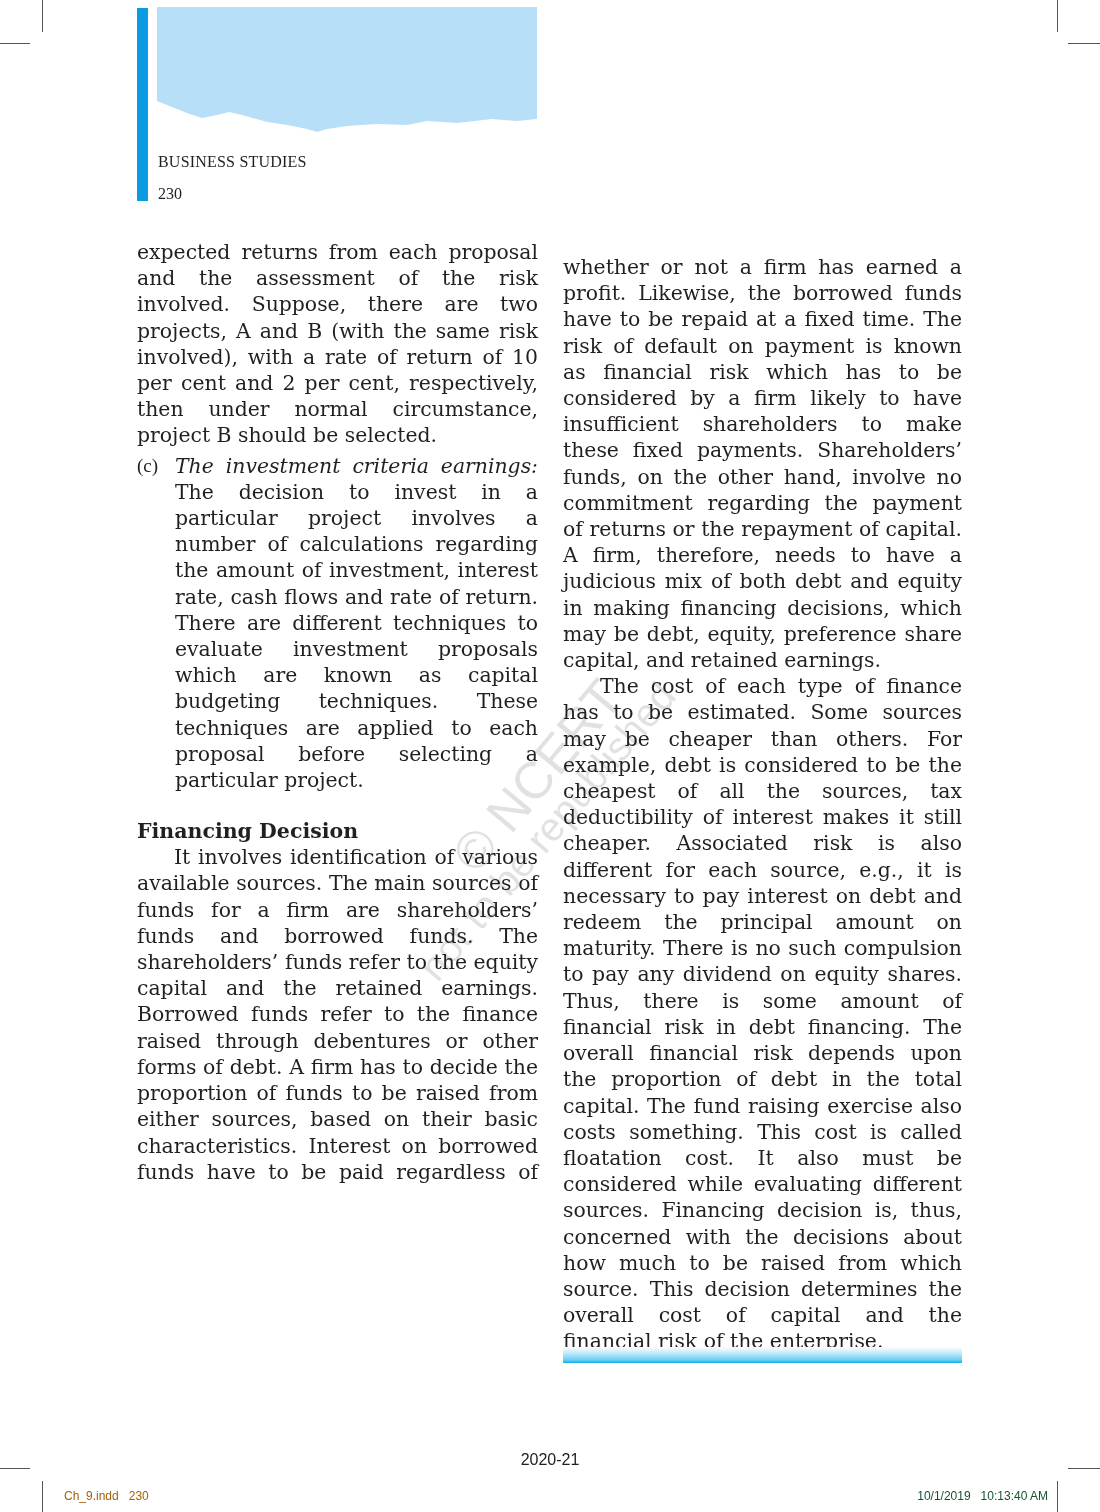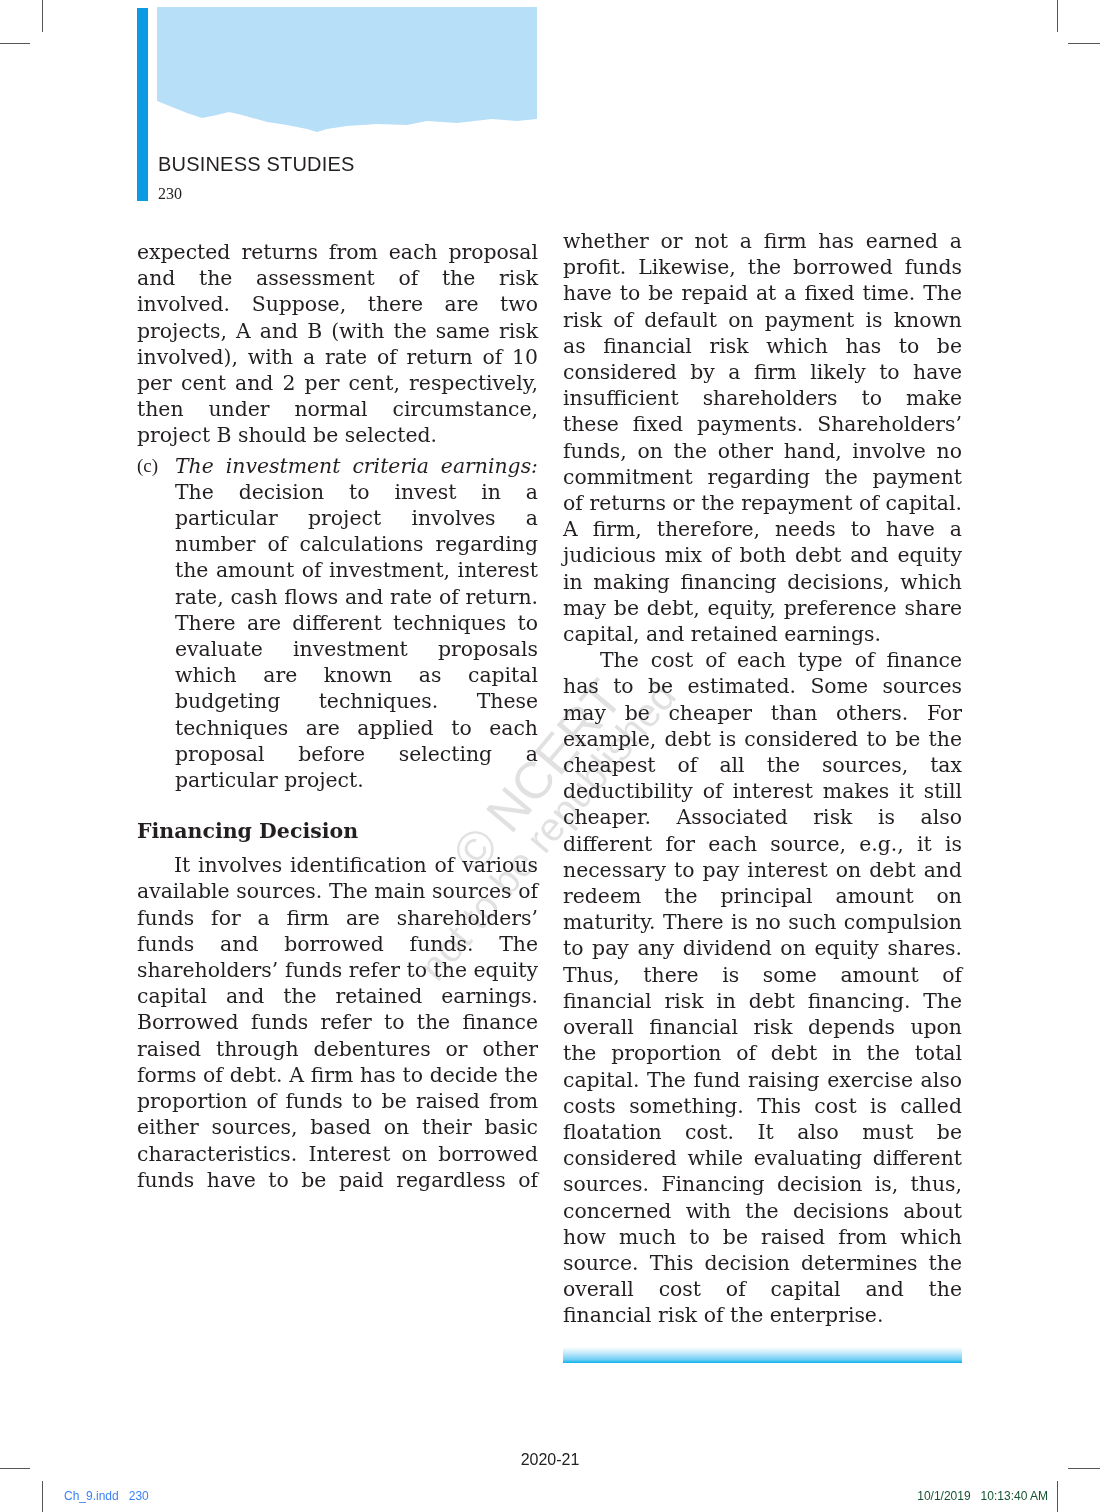--- a/index.html
+++ b/index.html
@@ -3,45 +3,45 @@
 <meta charset="utf-8">
 <style>
   html, body { margin: 0; padding: 0; background: #ffffff; }
   body { width: 1100px; height: 1512px; position: relative; overflow: hidden;
          font-family: "DejaVu Serif", "Liberation Serif", serif; color: #231f20; }
 
   .crop { position: absolute; background: #555; }
 
   .side-bar { position: absolute; left: 137px; top: 8px; width: 11px; height: 193px; background: #0a9be3; }
   .header-art { position: absolute; left: 157px; top: 7px; width: 380px; height: 125px; }
-  .running-head { position: absolute; left: 158px; top: 153px; font-size: 20px; letter-spacing: 0.2px;
-                  font-family: Liberation Sans, sans-serif; }
+  .running-head { position: absolute; left: 158px; top: 153px; font-size: 16px; letter-spacing: 0.2px;
+                  font-family: Liberation Serif, serif; }
   .page-num { position: absolute; left: 158px; top: 185px; font-size: 16px; font-family: "Liberation Serif", serif; }
 
   .col { position: absolute; font-size: 20.4px; line-height: 26.2px; }
   .col p { margin: 0; text-align: justify; text-align-last: justify; }
   .col p.last { text-align-last: left; }
   .col-left { left: 137px; top: 239px; width: 401px; }
-  .col-right { left: 563px; top: 228px; width: 399px; }
+  .col-right { left: 563px; top: 254px; width: 399px; }
 
   .indent-block { margin-left: 38px; }
   .list-item { position: relative; margin-left: 38px; margin-top: 4px; }
   .list-marker { position: absolute; left: -38px; top: 0; font-size: 19px; font-family: "Liberation Serif", serif; }
   .italic { font-style: italic; }
   .first-line-indent { text-indent: 37px; }
 
-  .section-title { font-weight: bold; font-size: 20.5px; margin: 25px 0 8px 0; line-height: 26px; }
+  .section-title { font-weight: bold; font-size: 20.5px; margin: 25px 0 0 0; line-height: 26px; }
 
   .footer-rule { position: absolute; left: 563px; top: 1347px; width: 399px; height: 16px;
                  background: linear-gradient(to bottom, #ffffff 0%, #c7ecfb 35%, #6dcdf4 80%, #08b2ec 100%); }
 
   .year { position: absolute; left: 0; width: 1100px; top: 1451px; text-align: center;
           font-family: "Liberation Sans", sans-serif; font-size: 16px; color: #222; }
   .slug-left { position: absolute; left: 64px; top: 1489px; font-family: "Liberation Sans", sans-serif;
-               font-size: 12px; color: #3b82f6; }
+               font-size: 12px; color: #a16207; }
   .slug-right { position: absolute; right: 52px; top: 1489px; font-family: "Liberation Sans", sans-serif;
                 font-size: 12px; color: #14532d; }
 
   .watermark { position: absolute; left: 360px; top: 620px; width: 380px; height: 300px;
                pointer-events: none; }
   .watermark span { position: absolute; font-family: "Liberation Sans", sans-serif; color: rgba(120,120,120,0.22);
                     font-size: 52px; white-space: nowrap; transform-origin: left top; }
 </style>
 </head>
 <body>

